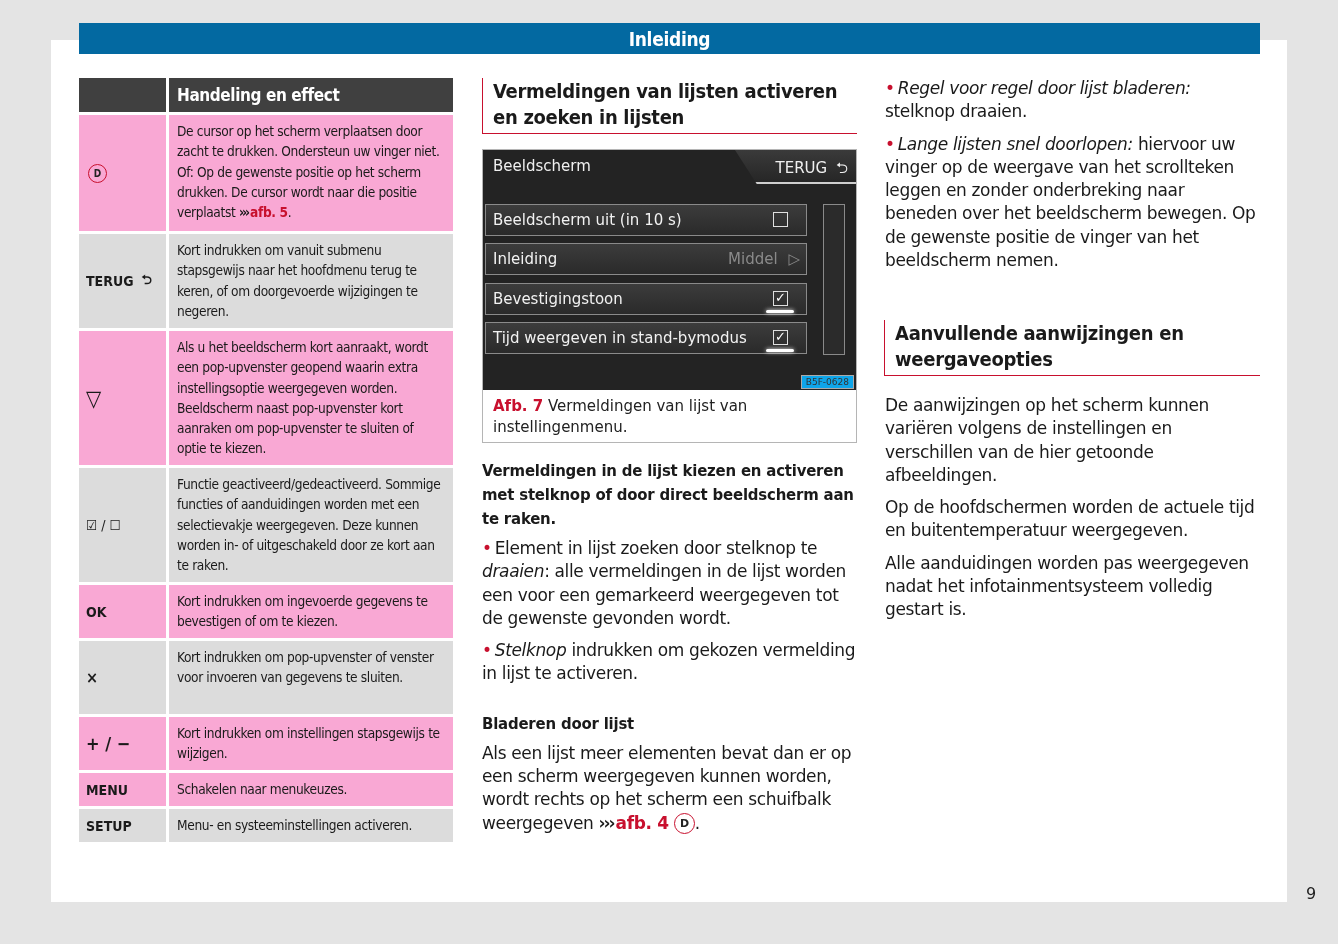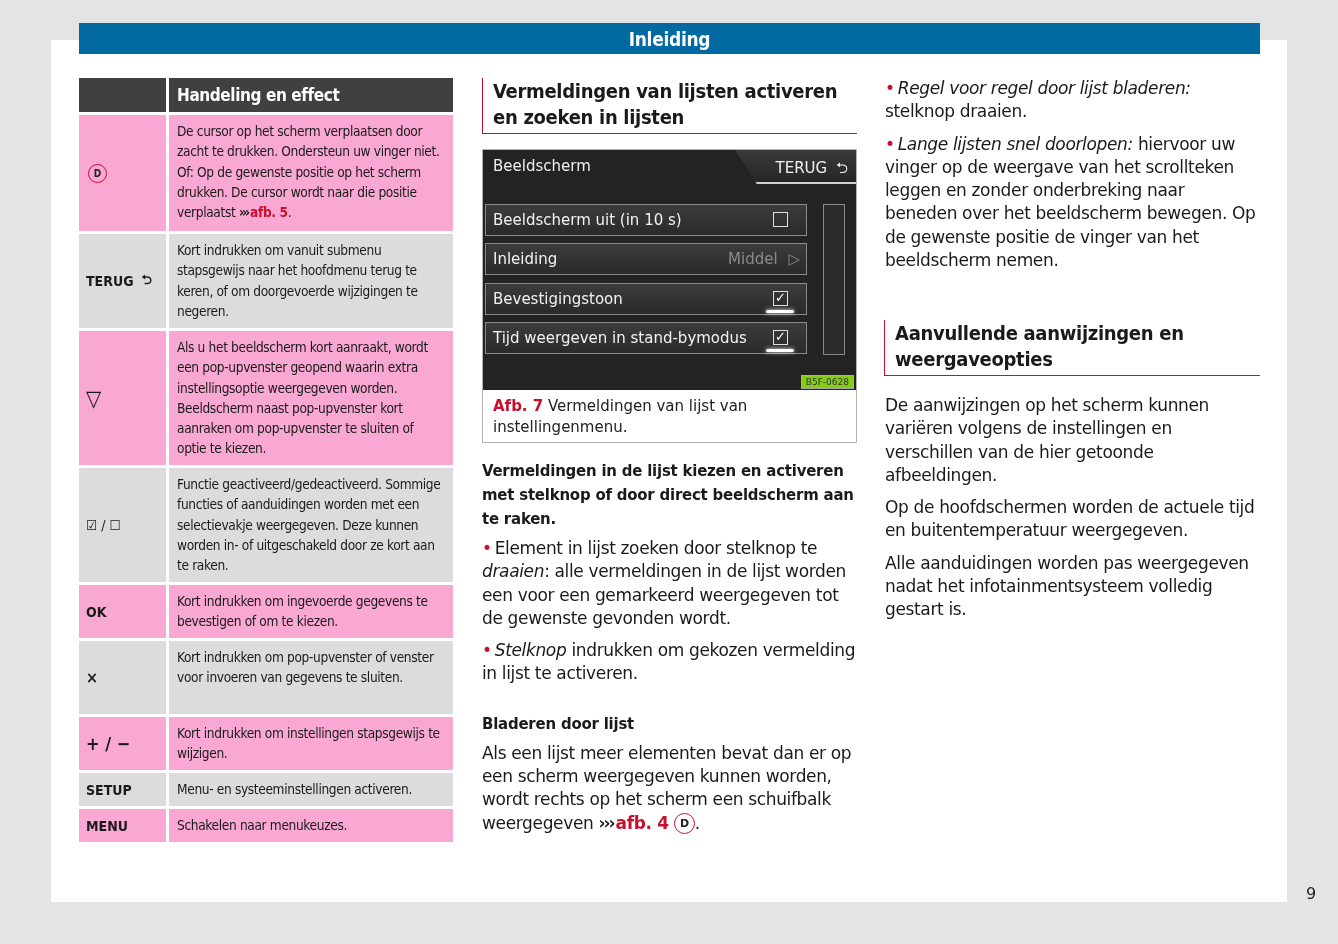--- a/index.html
+++ b/index.html
@@ -98,21 +98,21 @@
   }
   .list-item .glow {
     position: absolute; right: 12px; bottom: 1px; width: 28px; height: 3px;
     background: #fff; border-radius: 2px; box-shadow: 0 0 4px #fff;
   }
   .scrollbar {
     position: absolute; left: 340px; top: 54px; width: 22px; height: 151px;
     border: 1.5px solid #8a8a8a; background: #2b2b2b;
   }
   .img-code {
-    position: absolute; right: 2px; bottom: 1px; background: #84cc16; color: #333;
+    position: absolute; right: 2px; bottom: 1px; background: #0ea5e9; color: #333;
     font-size: 9px; padding: 1px 4px; border: 1px solid #aaa;
   }
   .caption {
     position: absolute; left: 10px; top: 246px; width: 355px;
     font-size: 15px; line-height: 21px; color: #222;
   }
 
   .text-block { position: absolute; font-size: 17px; line-height: 23.3px; color: #1a1a1a; }
   .text-block p { margin-bottom: 9px; }
   .bold-head { font-weight: bold; font-size: 16.6px; line-height: 24px;
@@ -178,28 +178,28 @@
   <div class="row dark" style="height:73px">
     <div class="c1" style="font-size:16px">×</div>
     <div class="c2">Kort indrukken om pop-upvenster of venster voor invoeren van gegevens te sluiten.</div>
   </div>
 
   <div class="row light" style="height:53px">
     <div class="c1" style="font-size:18px">+ / −</div>
     <div class="c2">Kort indrukken om instellingen stapsgewijs te wijzigen.</div>
   </div>
 
+  <div class="row light" style="height:33px">
+    <div class="c1">MENU</div>
+    <div class="c2">Schakelen naar menukeuzes.</div>
+  </div>
+
   <div class="row dark" style="height:33px">
     <div class="c1">SETUP</div>
     <div class="c2">Menu- en systeeminstellingen activeren.</div>
-  </div>
-
-  <div class="row light" style="height:33px">
-    <div class="c1">MENU</div>
-    <div class="c2">Schakelen naar menukeuzes.</div>
   </div>
 </div>
 
 <div class="section-title title-mid">Vermeldingen van lijsten activeren en zoeken in lijsten</div>
 
 <div class="figure">
   <div class="screen">
     <div class="screen-title">Beeldscherm</div>
     <div class="back-tab"></div>
     <div class="back-label">

